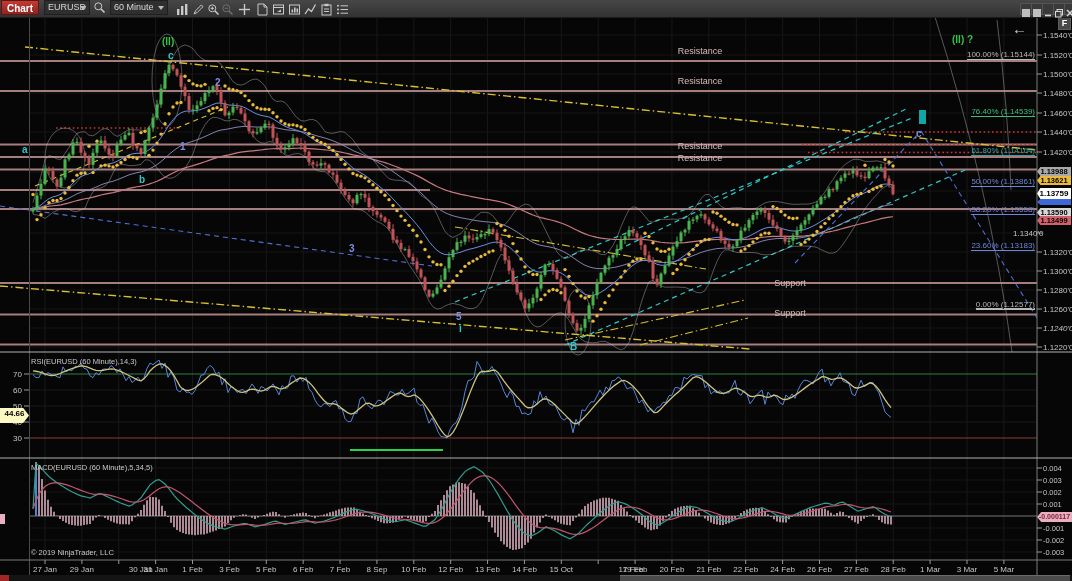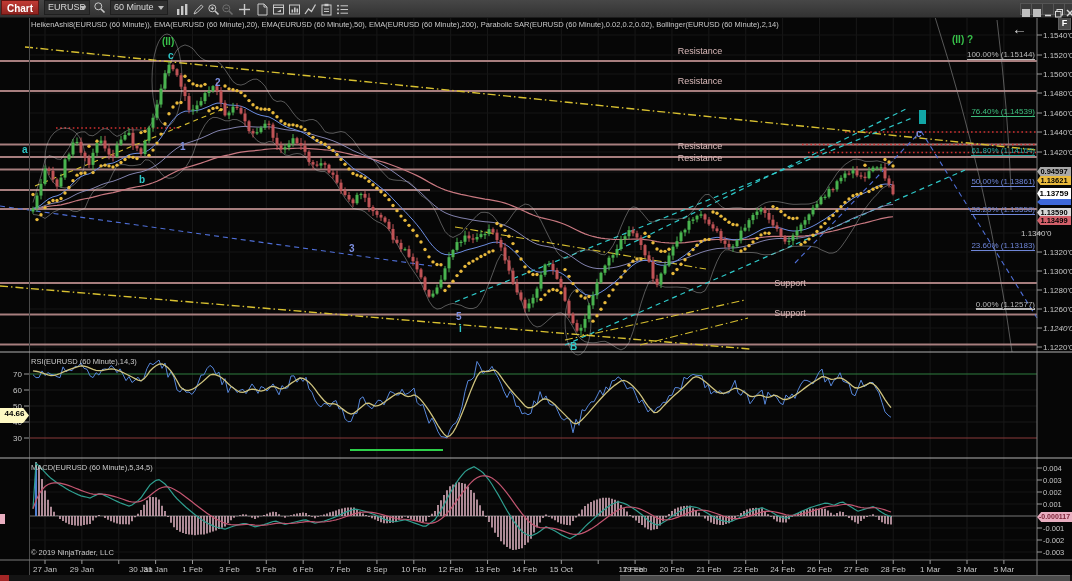--- a/index.html
+++ b/index.html
@@ -1140,21 +1140,21 @@
       <line x1="1003.8800000000001" y1="560" x2="1003.8800000000001" y2="564" stroke="#999" stroke-width="1"></line>
     </svg>
   <div id="layer">
       <div class="lbl tick" style="left: 1043px; top: 31px;">1.1540'0</div>
       <div class="lbl tick" style="left: 1043px; top: 51px;">1.1520'0</div>
       <div class="lbl tick" style="left: 1043px; top: 70px;">1.1500'0</div>
       <div class="lbl tick" style="left: 1043px; top: 89px;">1.1480'0</div>
       <div class="lbl tick" style="left: 1043px; top: 109px;">1.1460'0</div>
       <div class="lbl tick" style="left: 1043px; top: 128px;">1.1440'0</div>
       <div class="lbl tick" style="left: 1043px; top: 148px;">1.1420'0</div>
-      <div class="lbl tick" style="left: 1013px; top: 229px; margin-left: 8px;">1.1340'0</div>
+      <div class="lbl tick" style="left: 1013px; top: 229px;">1.1340'0</div>
       <div class="lbl tick" style="left: 1043px; top: 248px;">1.1320'0</div>
       <div class="lbl tick" style="left: 1043px; top: 267px;">1.1300'0</div>
       <div class="lbl tick" style="left: 1043px; top: 286px;">1.1280'0</div>
       <div class="lbl tick" style="left: 1043px; top: 305px;">1.1260'0</div>
       <div class="lbl tick" style="left: 1043px; top: 324px; font-style: italic;">1.1240'0</div>
       <div class="lbl tick" style="left: 1043px; top: 343px;">1.1220'0</div>
       <div class="lbl tick" style="left: 0px; top: 370px; width: 22px; text-align: right;">70</div>
       <div class="lbl tick" style="left: 0px; top: 386px; width: 22px; text-align: right;">60</div>
       <div class="lbl tick" style="left: 0px; top: 402px; width: 22px; text-align: right;">50</div>
       <div class="lbl tick" style="left: 0px; top: 418px; width: 22px; text-align: right;">40</div>
@@ -1186,21 +1186,21 @@
       <div class="lbl date" style="left: 671.96px; top: 565px;">20 Feb</div>
       <div class="lbl date" style="left: 708.84px; top: 565px;">21 Feb</div>
       <div class="lbl date" style="left: 745.72px; top: 565px;">22 Feb</div>
       <div class="lbl date" style="left: 782.6px; top: 565px;">24 Feb</div>
       <div class="lbl date" style="left: 819.48px; top: 565px;">26 Feb</div>
       <div class="lbl date" style="left: 856.36px; top: 565px;">27 Feb</div>
       <div class="lbl date" style="left: 893.24px; top: 565px;">28 Feb</div>
       <div class="lbl date" style="left: 930.12px; top: 565px;">1 Mar</div>
       <div class="lbl date" style="left: 967px; top: 565px;">3 Mar</div>
       <div class="lbl date" style="left: 1003.88px; top: 565px;">5 Mar</div>
-      <div class="pmark" style="top: 167px; background: rgb(168, 168, 168); height: 9px; line-height: 9px; font-size: 7.5px;">0.94597</div>
+      <div class="pmark" style="top: 167px; background: rgb(168, 168, 168); height: 9px; line-height: 9px; font-size: 7.5px;">1.13988</div>
       <div class="pmark" style="top: 176px; background: rgb(232, 185, 60); height: 9px; line-height: 9px; font-size: 7.5px;">1.13621</div>
       <div class="pmark" style="top: 188px; background: rgb(255, 255, 255); height: 11px; line-height: 11px; font-size: 8px; z-index: 2; box-shadow: rgb(0, 0, 0) 0px 0px 0px 1px;">1.13759</div>
       <div class="pmark" style="top: 199px; background: rgb(62, 104, 216); height: 6px; line-height: 9px; font-size: 7.5px; z-index: 0;"></div>
       <div class="pmark" style="top: 208px; background: rgb(214, 214, 214); height: 9px; line-height: 9px; font-size: 7.5px;">1.13590</div>
       <div class="pmark" style="top: 216px; background: rgb(210, 96, 106); height: 9px; line-height: 9px; font-size: 7.5px;">1.13499</div>
       <div class="lbl" style="left: 0px; top: 408px; width: 29px; height: 15px; background: #fef9c3; color: rgb(0, 0, 0); font-size: 8px; font-weight: bold; text-align: center; line-height: 11px; clip-path: polygon(0px 0px, 80% 0px, 100% 50%, 80% 100%, 0px 100%);">44.66</div>
       <div class="lbl" style="left: 1037px; top: 512px; width: 35px; height: 10px; background: rgb(233, 174, 192); color: rgb(122, 31, 51); font-size: 7px; font-weight: bold; text-align: center; line-height: 10px; clip-path: polygon(12% 0px, 100% 0px, 100% 100%, 12% 100%, 0px 50%);">-0.000117</div>
       <div style="left: 0px; top: 514px; width: 5px; height: 10px; background: rgb(233, 174, 192);"></div>
       <div class="lbl srlbl" style="left: 700px; top: 46px;">Resistance</div>
       <div class="lbl srlbl" style="left: 700px; top: 76px;">Resistance</div>
@@ -1315,21 +1315,20 @@
             <rect x="3" y="1.5" width="5.5" height="5.5" fill="none" stroke="#d8d8d8"></rect>
             <rect x="1.5" y="3.5" width="5.5" height="5.5" fill="#3a3a3a" stroke="#d8d8d8"></rect>
           </svg></span>
         <span class="winbtn" style="left: 1064px; background: rgb(58, 58, 58); border: 1px solid rgb(85, 85, 85);"><svg width="10" height="10" viewBox="0 0 10 10">
             <line x1="2" y1="2" x2="8" y2="8" stroke="#d8d8d8" stroke-width="1.5"></line>
             <line x1="8" y1="2" x2="2" y2="8" stroke="#d8d8d8" stroke-width="1.5"></line>
           </svg></span>
       </div>
   </div>
 
-  <div class="lbl indic" style="position:absolute;left:31px;top:20px;z-index:12;">HeikenAshi8(EURUSD (60 Minute)), EMA(EURUSD (60 Minute),20), EMA(EURUSD (60 Minute),50), EMA(EURUSD (60 Minute),200), Parabolic SAR(EURUSD (60 Minute),0.02,0.2,0.02), Bollinger(EURUSD (60 Minute),2,14)</div>
   <div class="lbl indic" style="position:absolute;left:31px;top:357px;z-index:12;">RSI(EURUSD (60 Minute),14,3)</div>
   <div class="lbl indic" style="position:absolute;left:31px;top:463px;z-index:12;">MACD(EURUSD (60 Minute),5,34,5)</div>
   <div class="lbl indic" style="position:absolute;left:31px;top:548px;z-index:12;">© 2019 NinjaTrader, LLC</div>
   <div class="backarrow" style="position:absolute;left:1012px;top:20px;z-index:12;">←</div>
   <div class="fbadge" style="position:absolute;left:1058px;top:16px;z-index:12;">F</div>
 
   <div id="scroll-track">
     <div id="scroll-thumb"></div>
   </div>
   <div id="conn"></div>

